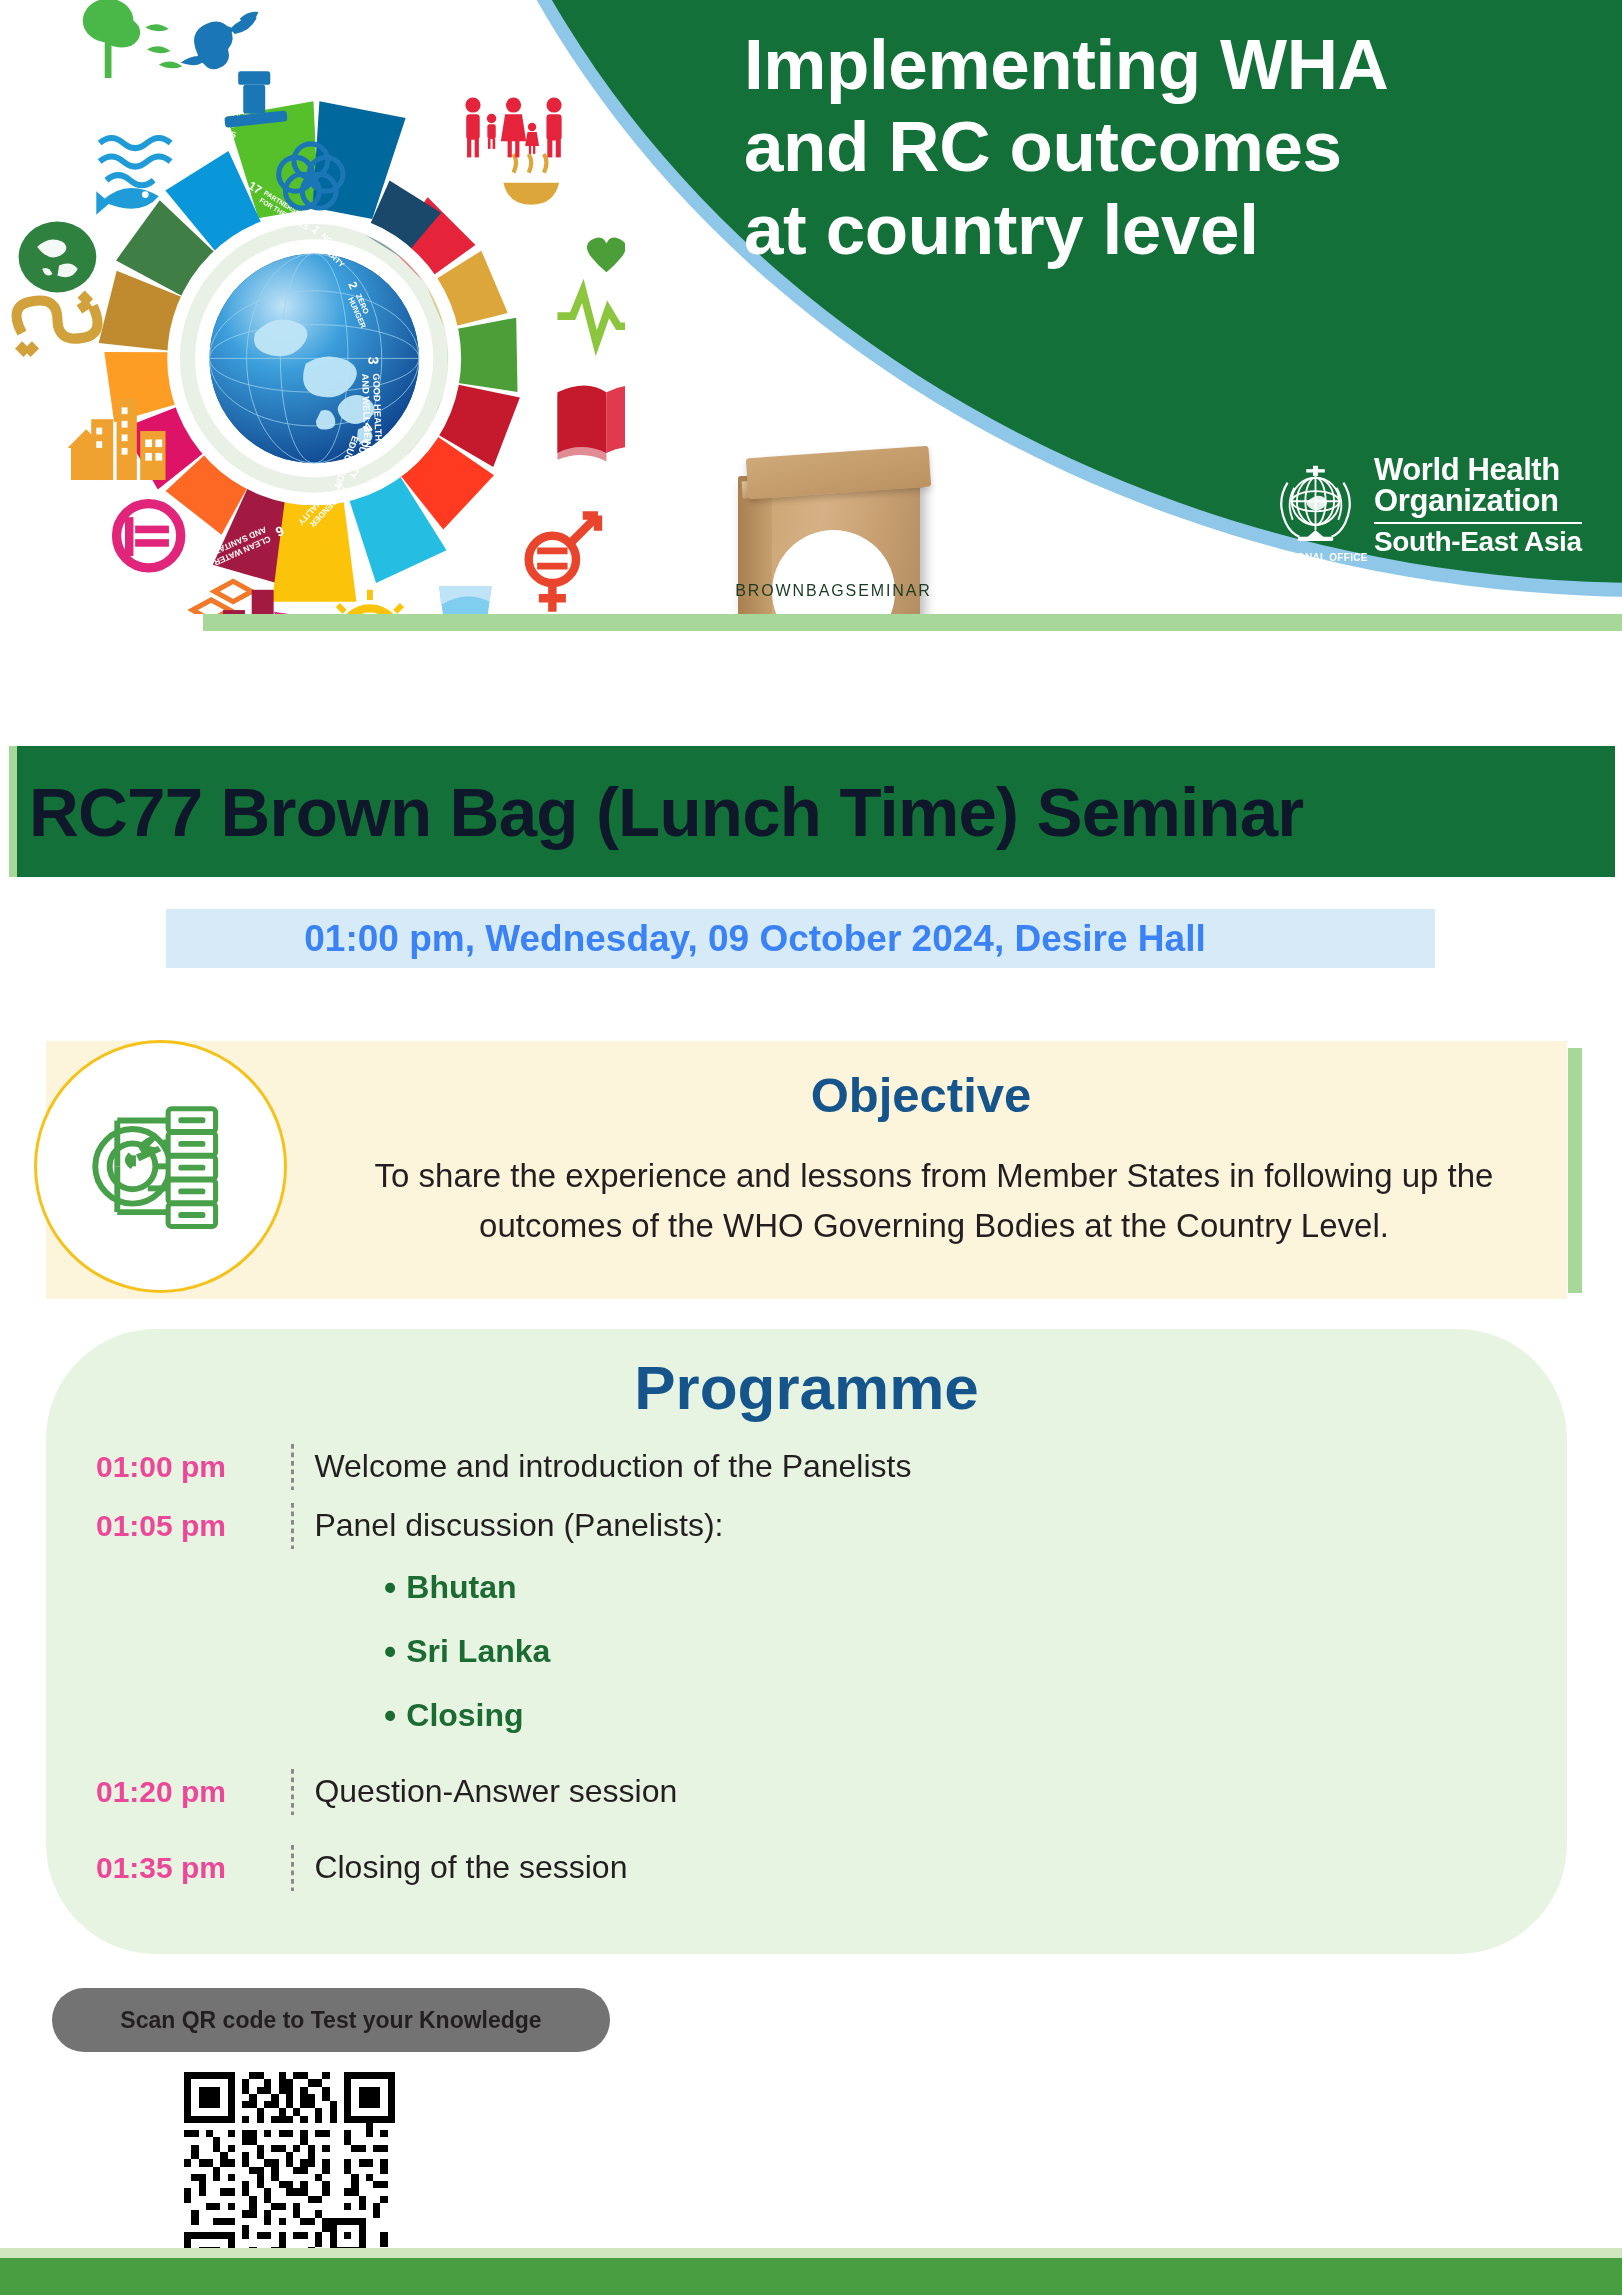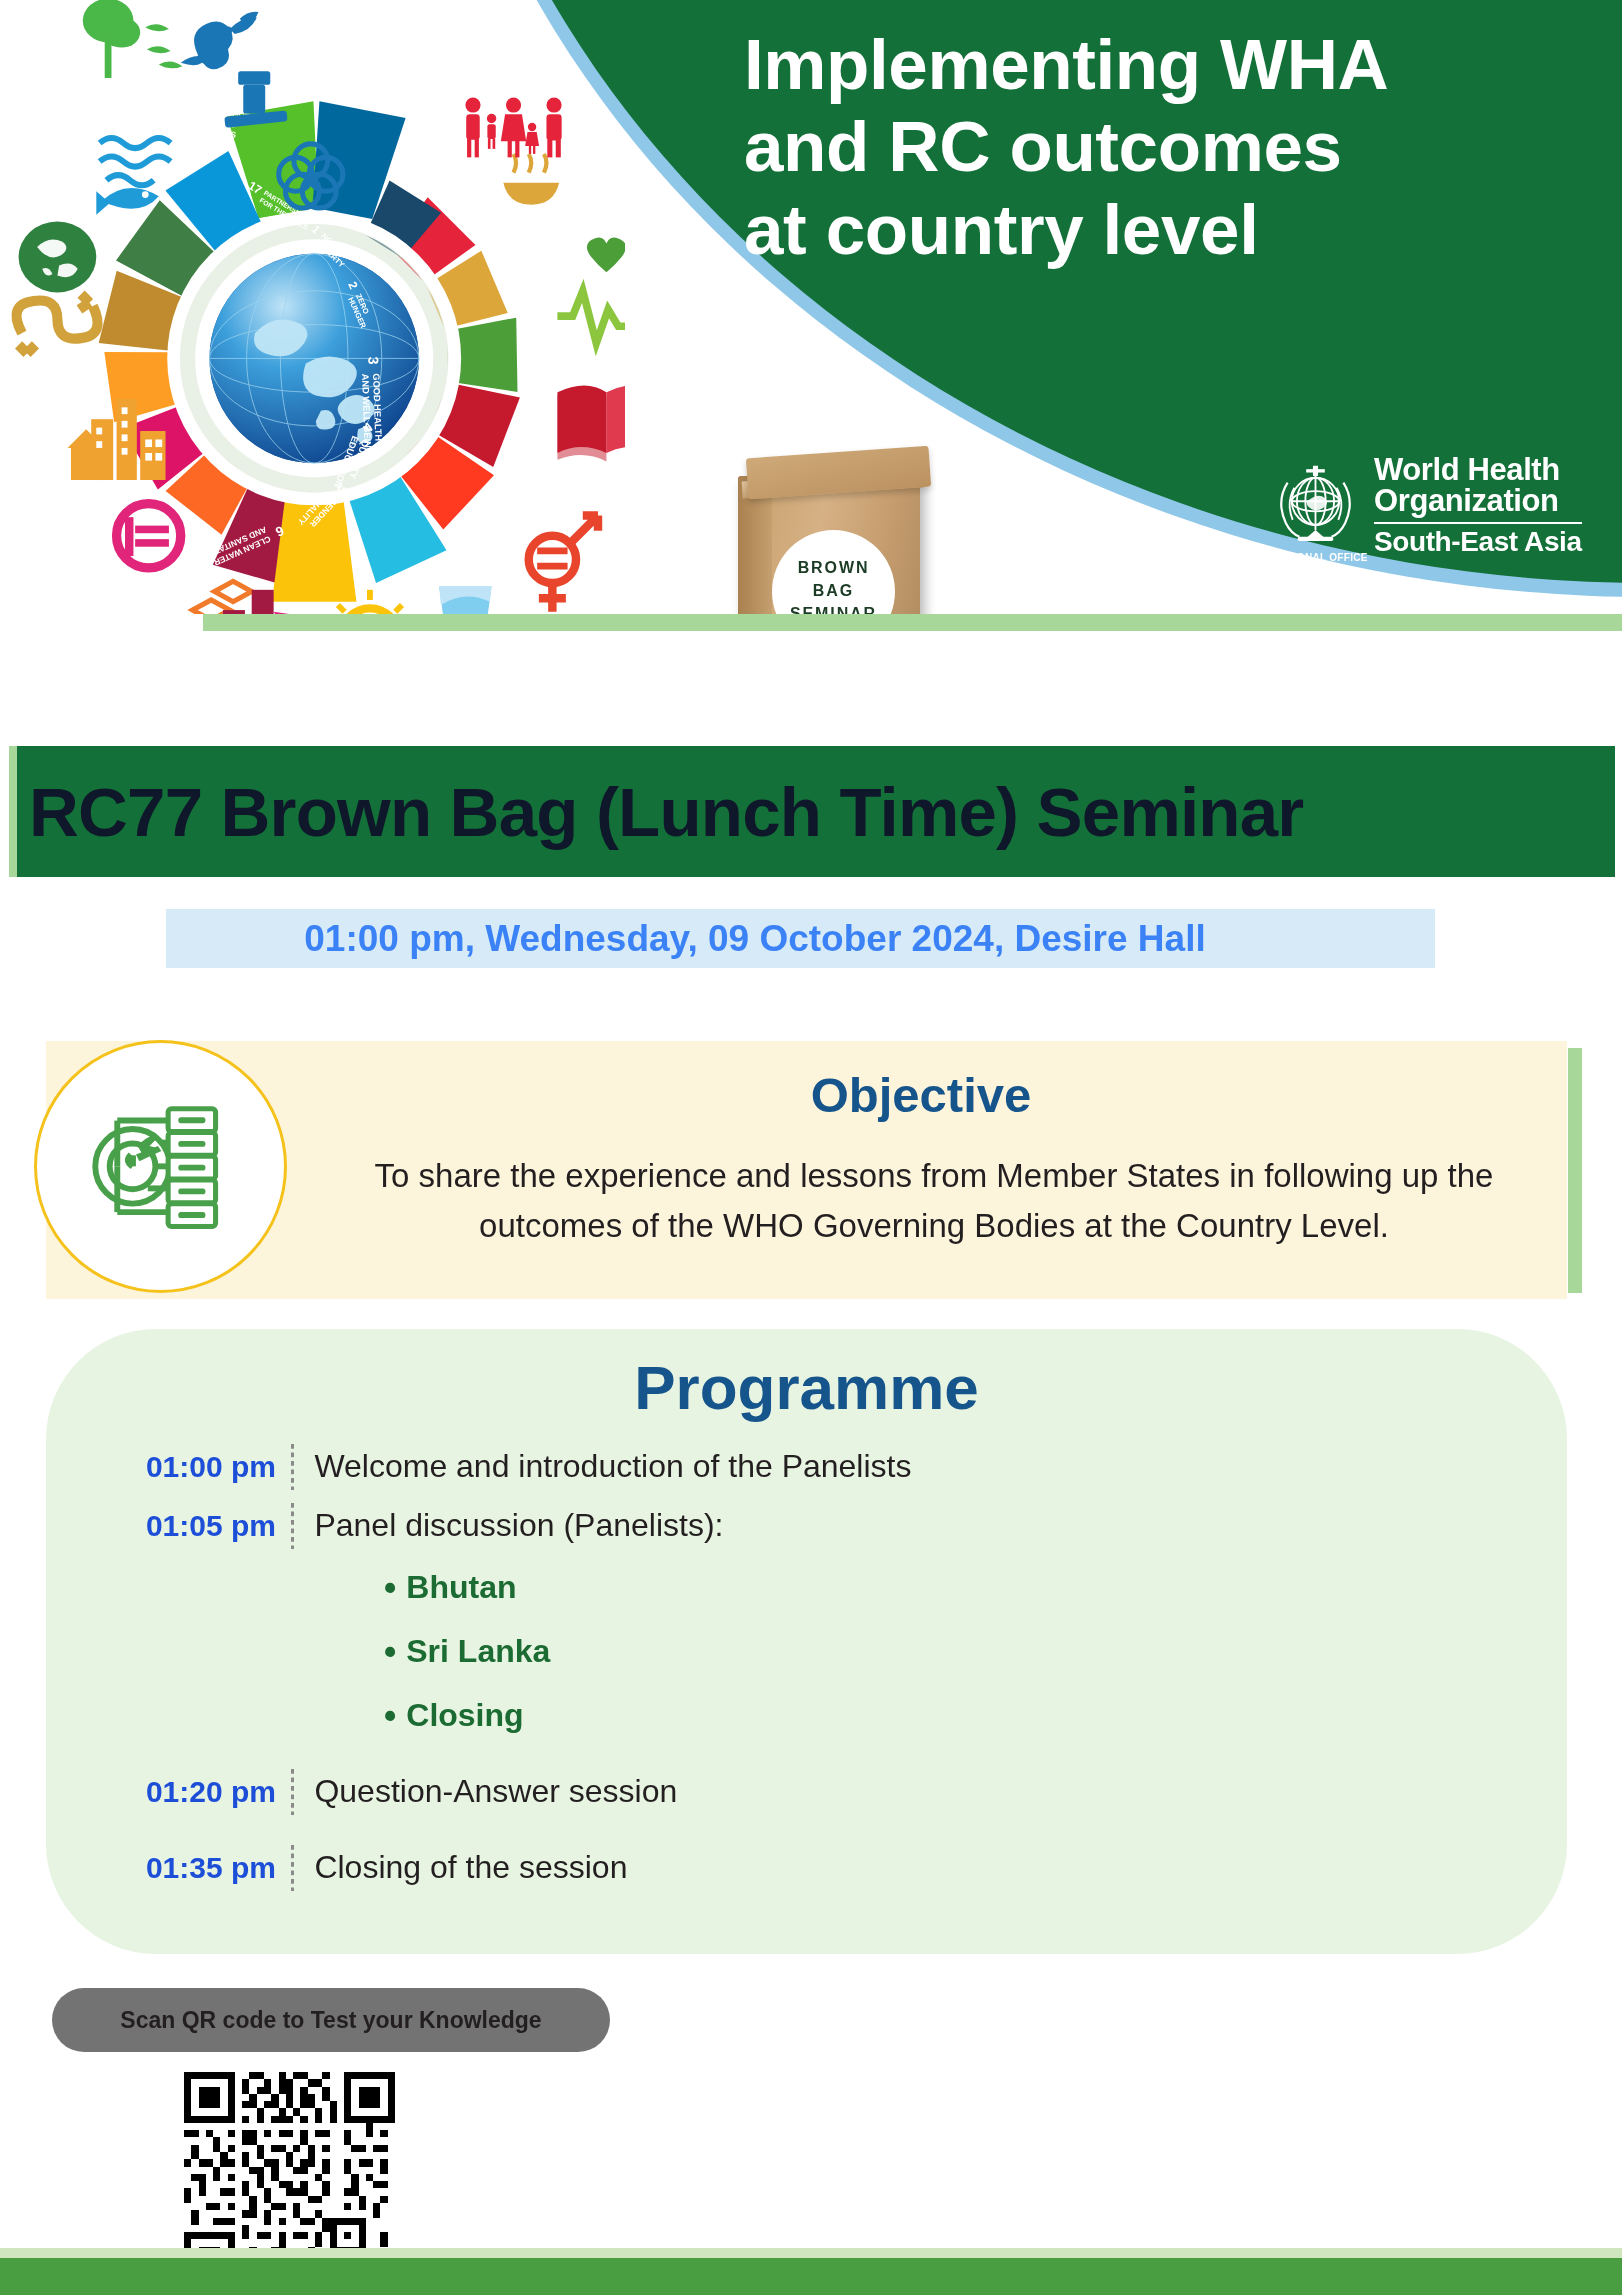--- a/index.html
+++ b/index.html
@@ -43,22 +43,22 @@
     box-shadow:5px 8.5px 12px rgba(0,0,0,0.28);}
   .bag-side{position:absolute;left:15px;top:49px;width:34px;height:196px;
     background:linear-gradient(90deg,#a9804f,#c59f6f);border-radius:3.4px 0 0 5px;}
   .bag-fold{position:absolute;left:24px;top:25px;width:183px;height:41px;
     background:linear-gradient(170deg,#cfa979,#bb9160);
     transform:rotate(-4deg);border-radius:3.4px;
     box-shadow:0 3.4px 6.8px rgba(0,0,0,0.2);}
   .bag-fold2{position:absolute;left:18.6px;top:49px;width:181px;height:17px;
     background:linear-gradient(180deg,#e0c49d,#c8a274);transform:rotate(-3.5deg);}
   .bag-label{position:absolute;left:49px;top:103px;width:123px;height:123px;border-radius:50%;
-    background:#ffffff;display:flex;flex-direction:column;align-items:center;justify-content:center;
-    color:#1b3b24;font-size:16px;font-weight:bold;letter-spacing:1.9px;line-height:1.42;text-align:center;}
+    background:#ffffff;display:flex;flex-direction:row;align-items:center;justify-content:center;
+    color:#1b3b24;font-size:16px;font-weight:normal;letter-spacing:1.9px;line-height:1.42;text-align:center;}
 
   
   .sdg{position:absolute;left:0px;top:-5px;width:625px;height:693px;}
 
   
   .band{position:absolute;left:8.5px;top:746px;width:1606px;height:131px;background:#137038;
     border-left:8.5px solid #a8d79a;border-right:0;box-sizing:border-box;}
   .band-title{position:absolute;left:29px;top:761px;width:1572px;height:103px;
     display:flex;align-items:center;color:#0f172a;font-size:69px;font-weight:bold;letter-spacing:-0.8px;}
 
@@ -77,22 +77,22 @@
   .obj-text{position:absolute;left:313px;top:1151px;width:1242px;text-align:center;
     color:#231f20;font-size:33px;line-height:1.52;}
 
   
   .prog-box{position:absolute;left:46px;top:1329px;width:1521px;height:625px;background:#e8f4e2;
     border-radius:110px;}
   .prog-title{position:absolute;left:46px;top:1352px;width:1521px;text-align:center;
     color:#16558c;font-size:62px;font-weight:bold;}
   .prog-rows{position:absolute;left:46px;top:1437px;width:1521px;}
   .prow{display:flex;align-items:flex-start;height:59px;}
-  .prow-time{width:245px;text-align:right;padding-right:15px;box-sizing:border-box;
-    color:#1d4ed8;font-size:30px;font-weight:bold;line-height:59px;}
+  .prow-time{width:245px;text-align:center;padding-right:15px;box-sizing:border-box;
+    color:#ec4899;font-size:30px;font-weight:bold;line-height:59px;}
   .prow-sep{width:3.4px;height:46px;margin-top:6.8px;
     background-image:linear-gradient(#8a8a8a 55%, rgba(255,255,255,0) 0%);
     background-size:3.4px 8.5px;background-repeat:repeat-y;}
   .prow-text{padding-left:20px;color:#231f20;font-size:32px;line-height:59px;}
   .pbullet{display:flex;align-items:center;height:64px;padding-left:338px;
     color:#1b6b33;font-size:32px;font-weight:bold;}
   .pbullet .dot{font-size:35px;margin-right:10px;line-height:1;}
 
   
   .qr-pill{position:absolute;left:52px;top:1988px;width:558px;height:64px;background:#737373;

